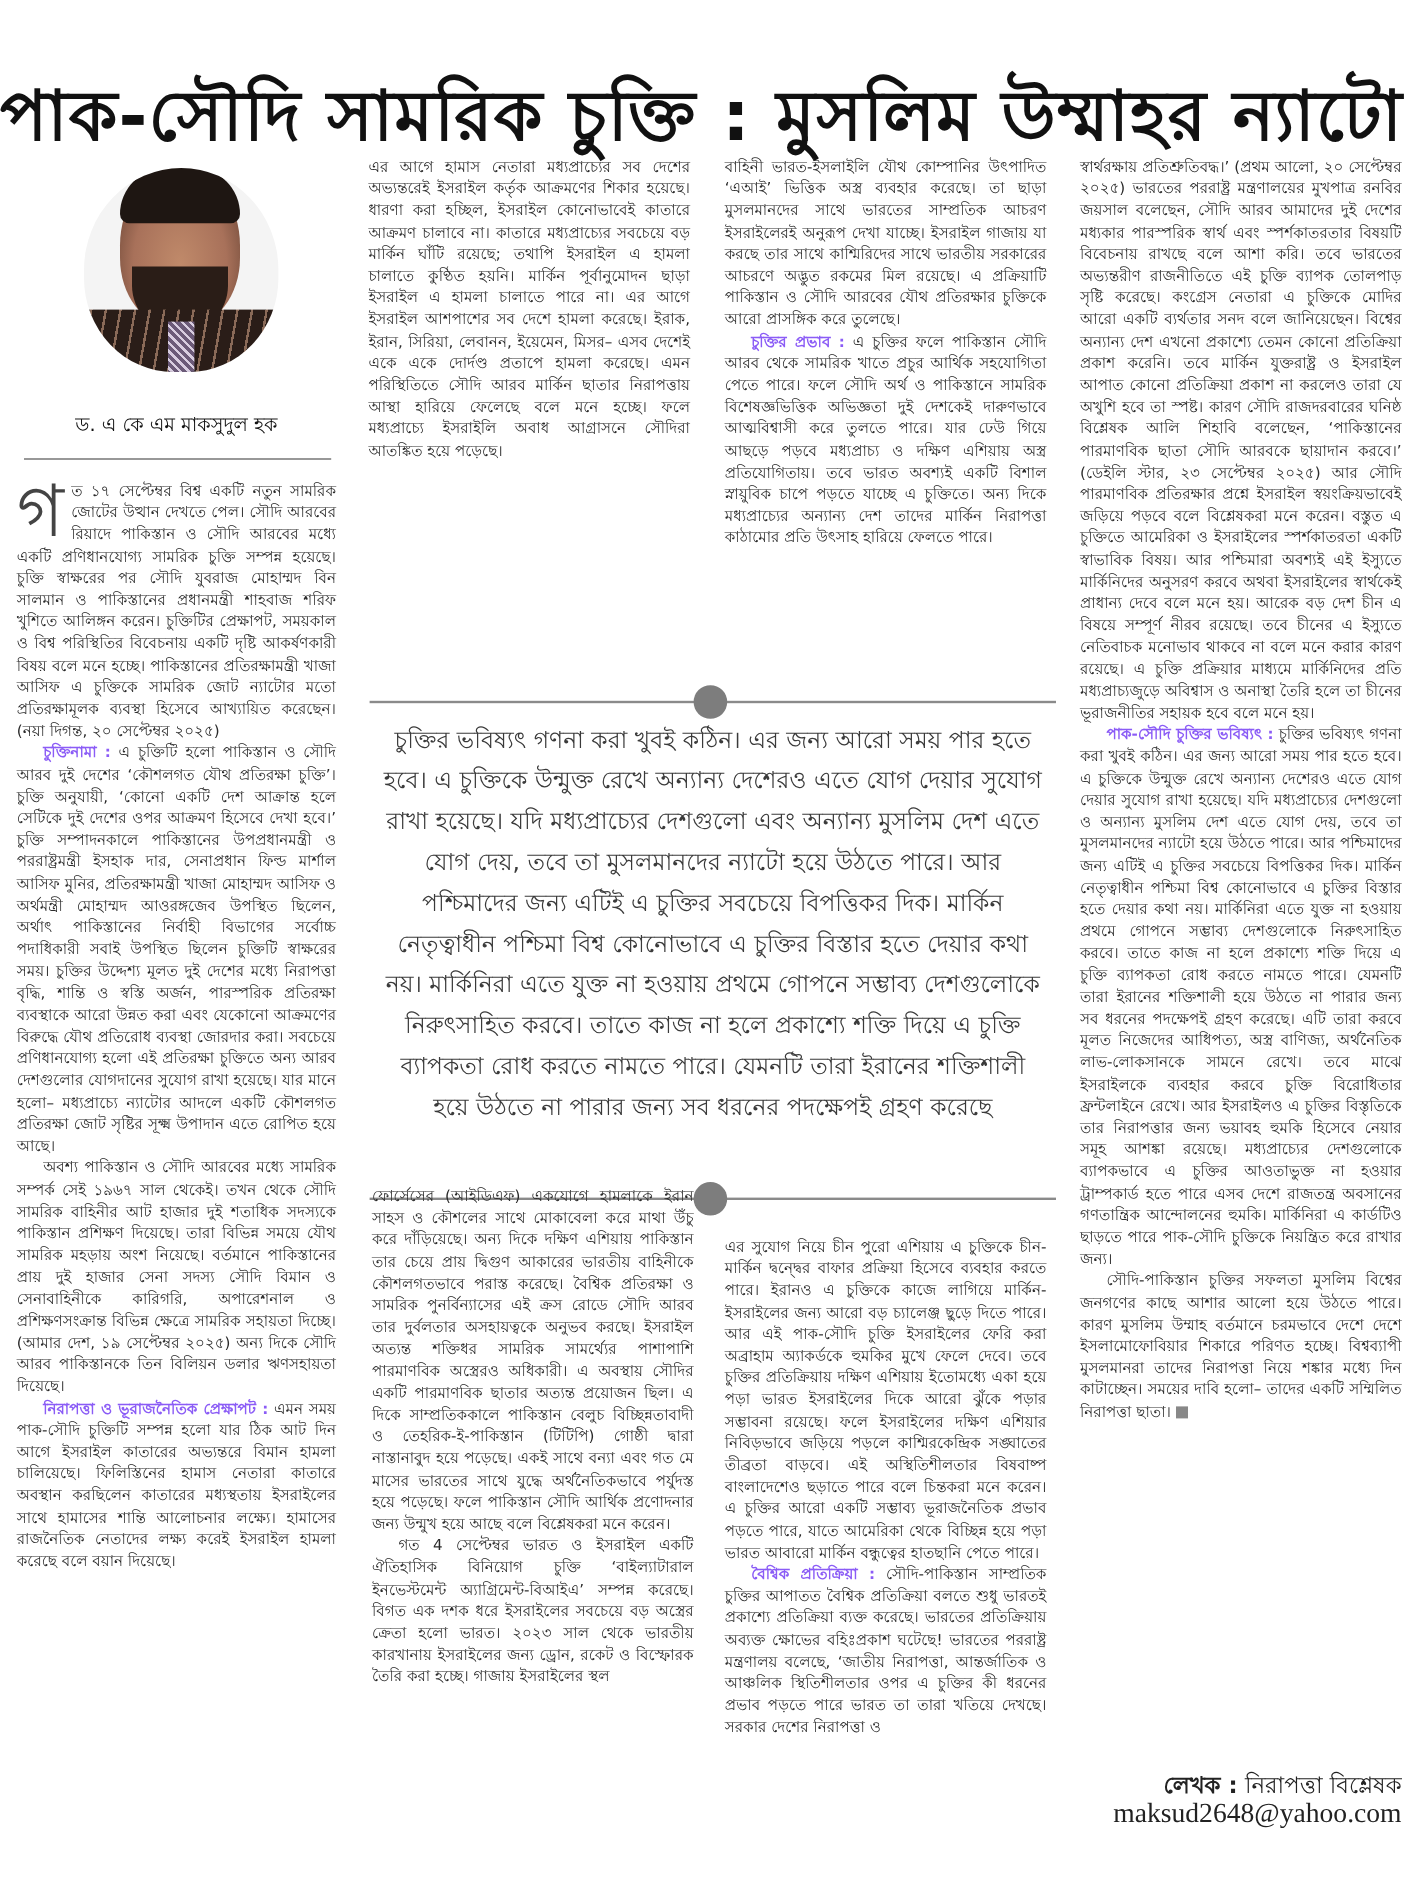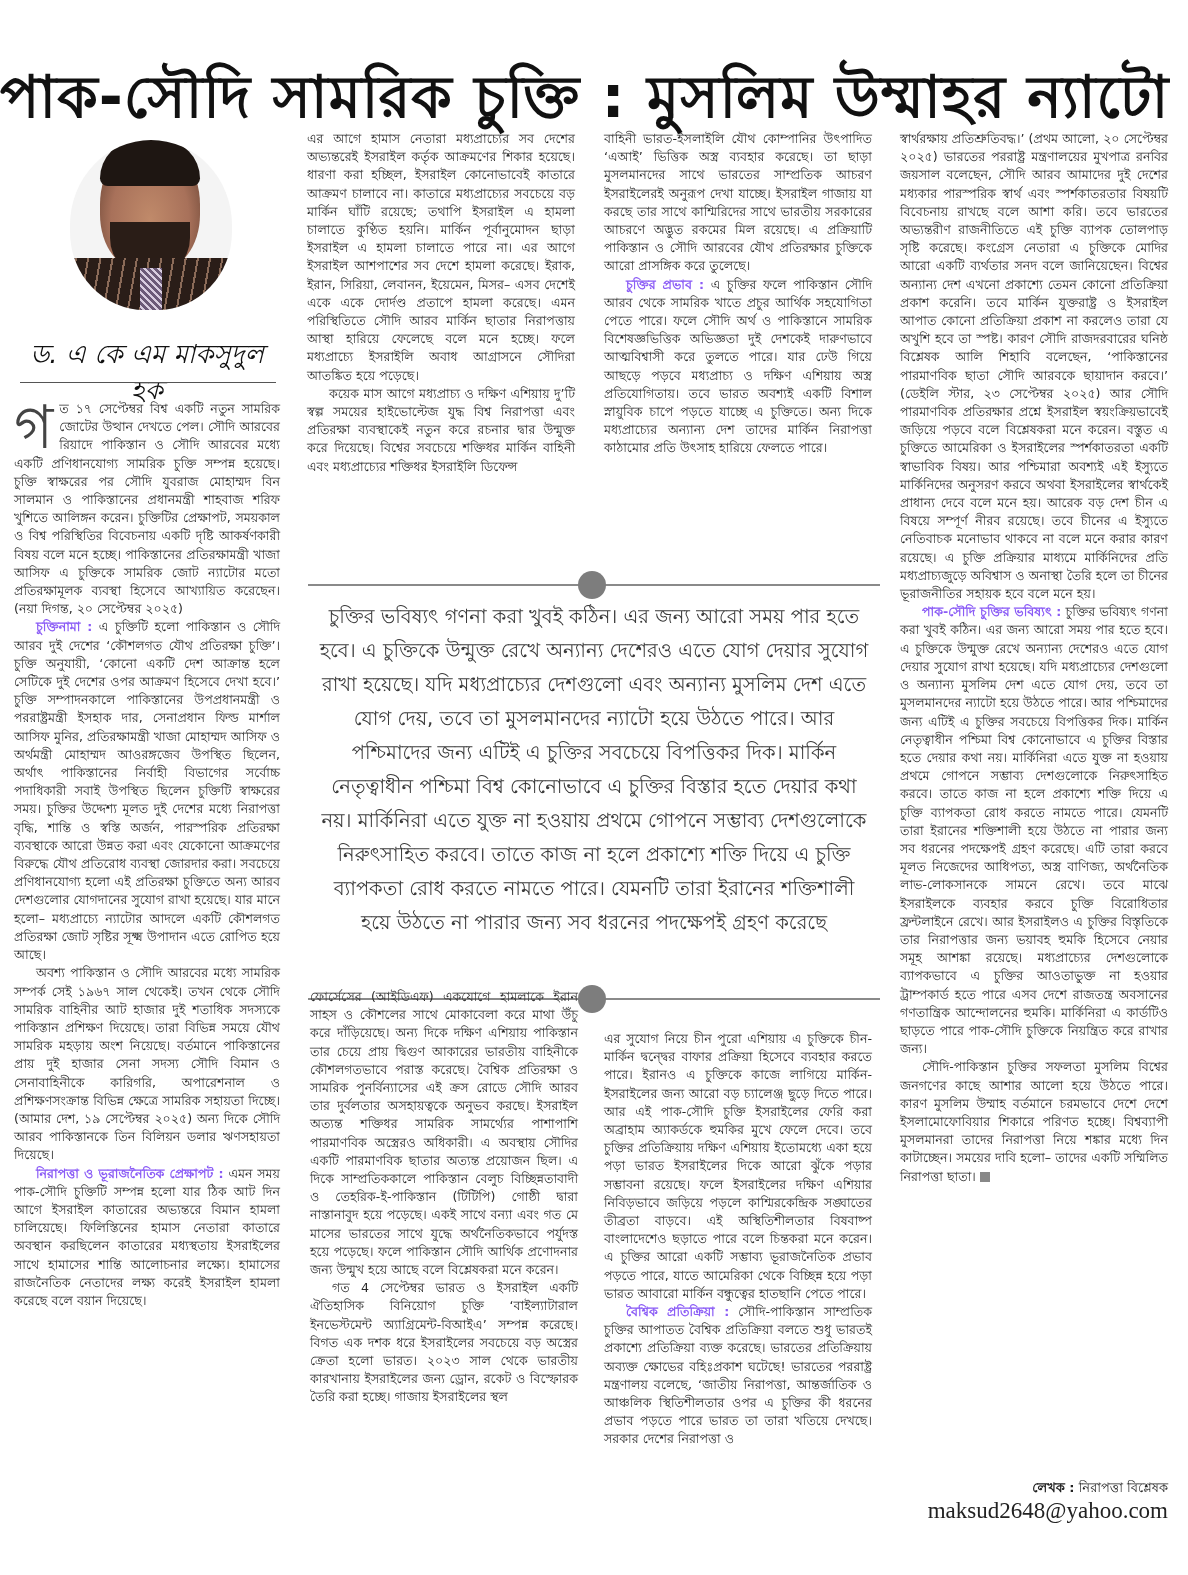--- a/index.html
+++ b/index.html
@@ -15,27 +15,27 @@
   .c4{left:900px;top:130px;width:268px;}
   .c2b{left:310px;top:988px;width:268px;}
   .c3b{left:604px;top:1030px;width:268px;}
   .c1 .dropcap{float:left;font-size:60px;line-height:50px;margin:2px 6px 0 0;color:#444;font-family:"DejaVu Serif",serif;}
   .photo{position:absolute;left:70px;top:140px;width:162px;height:170px;border-radius:50% 50% 46% 46%;overflow:hidden;background:#f4f4f4;}
   .photo .head{position:absolute;left:30px;top:2px;width:100px;height:130px;border-radius:48% 48% 44% 44%;background:radial-gradient(ellipse at 50% 60%,#c08a6a 0%,#a8715a 55%,#5a3a2c 100%);}
   .photo .hair{position:absolute;left:30px;top:0;width:100px;height:46px;border-radius:50px 50px 10px 10px;background:#1e1612;}
   .photo .beard{position:absolute;left:40px;top:82px;width:80px;height:56px;border-radius:0 0 40px 40px;background:#2a1d17;}
   .photo .shirt{position:absolute;left:0;top:118px;width:162px;height:60px;background:repeating-linear-gradient(100deg,#2a1d18 0 5px,#8a6a58 5px 7px,#2a1d18 7px 12px);}
   .photo .tie{position:absolute;left:70px;top:128px;width:22px;height:44px;background:repeating-linear-gradient(45deg,#6b5a78 0 3px,#d8cde0 3px 5px);}
-  .byline{position:absolute;left:14px;top:336px;width:266px;text-align:center;font-size:26px;line-height:36px;color:#111;font-style:italic;}
+  .byline{position:absolute;left:14px;top:336px;width:266px;text-align:center;font-size:16px;line-height:36px;color:#111;}
   .byline-rule{position:absolute;left:20px;top:382px;width:256px;height:1px;background:#555;}
   .divider{position:absolute;left:308px;width:572px;height:2px;background:#8a8a8a;}
   .dot{position:absolute;left:578px;width:28px;height:28px;border-radius:50%;background:#7d7d7d;}
   .pull{position:absolute;left:316px;top:600px;width:556px;text-align:center;font-size:19.5px;line-height:34px;color:#3a3a3a;}
   .endmark{display:inline-block;width:10px;height:10px;background:#888;vertical-align:middle;}
-  .author-note{position:absolute;left:900px;top:1478px;width:268px;text-align:right;font-size:13px;line-height:20px;color:#222;}
+  .author-note{position:absolute;left:900px;top:1478px;width:268px;text-align:right;font-size:19px;line-height:20px;color:#222;}
   .email{position:absolute;left:900px;top:1500px;width:268px;text-align:right;font-family:"Liberation Serif",serif;font-size:23px;line-height:22px;color:#222;}
 </style>
 </head>
 <body>
 
 <h1 class="headline">পাক-সৌদি সামরিক চুক্তি : মুসলিম উম্মাহর ন্যাটো !</h1>
 
 <div class="photo">
   <div class="head"></div>
   <div class="hair"></div>
@@ -48,21 +48,20 @@
 
 <div class="col c1">
   <p class="noindent"><span class="dropcap">গ</span><span>ত ১৭ সেপ্টেম্বর বিশ্ব একটি নতুন সামরিক জোটের উত্থান দেখতে পেল। সৌদি আরবের রিয়াদে পাকিস্তান ও সৌদি আরবের মধ্যে একটি প্রণিধানযোগ্য সামরিক চুক্তি সম্পন্ন হয়েছে। চুক্তি স্বাক্ষরের পর সৌদি যুবরাজ মোহাম্মদ বিন সালমান ও পাকিস্তানের প্রধানমন্ত্রী শাহবাজ শরিফ খুশিতে আলিঙ্গন করেন। চুক্তিটির প্রেক্ষাপট, সময়কাল ও বিশ্ব পরিস্থিতির বিবেচনায় একটি দৃষ্টি আকর্ষণকারী বিষয় বলে মনে হচ্ছে। পাকিস্তানের প্রতিরক্ষামন্ত্রী খাজা আসিফ এ চুক্তিকে সামরিক জোট ন্যাটোর মতো প্রতিরক্ষামূলক ব্যবস্থা হিসেবে আখ্যায়িত করেছেন। (নয়া দিগন্ত, ২০ সেপ্টেম্বর ২০২৫)</span></p>
   <p><b>চুক্তিনামা :</b><span> এ চুক্তিটি হলো পাকিস্তান ও সৌদি আরব দুই দেশের ‘কৌশলগত যৌথ প্রতিরক্ষা চুক্তি’। চুক্তি অনুযায়ী, ‘কোনো একটি দেশ আক্রান্ত হলে সেটিকে দুই দেশের ওপর আক্রমণ হিসেবে দেখা হবে।’ চুক্তি সম্পাদনকালে পাকিস্তানের উপপ্রধানমন্ত্রী ও পররাষ্ট্রমন্ত্রী ইসহাক দার, সেনাপ্রধান ফিল্ড মার্শাল আসিফ মুনির, প্রতিরক্ষামন্ত্রী খাজা মোহাম্মদ আসিফ ও অর্থমন্ত্রী মোহাম্মদ আওরঙ্গজেব উপস্থিত ছিলেন, অর্থাৎ পাকিস্তানের নির্বাহী বিভাগের সর্বোচ্চ পদাধিকারী সবাই উপস্থিত ছিলেন চুক্তিটি স্বাক্ষরের সময়। চুক্তির উদ্দেশ্য মূলত দুই দেশের মধ্যে নিরাপত্তা বৃদ্ধি, শান্তি ও স্বস্তি অর্জন, পারস্পরিক প্রতিরক্ষা ব্যবস্থাকে আরো উন্নত করা এবং যেকোনো আক্রমণের বিরুদ্ধে যৌথ প্রতিরোধ ব্যবস্থা জোরদার করা। সবচেয়ে প্রণিধানযোগ্য হলো এই প্রতিরক্ষা চুক্তিতে অন্য আরব দেশগুলোর যোগদানের সুযোগ রাখা হয়েছে। যার মানে হলো– মধ্যপ্রাচ্যে ন্যাটোর আদলে একটি কৌশলগত প্রতিরক্ষা জোট সৃষ্টির সূক্ষ্ম উপাদান এতে রোপিত হয়ে আছে।</span></p>
   <p>অবশ্য পাকিস্তান ও সৌদি আরবের মধ্যে সামরিক সম্পর্ক সেই ১৯৬৭ সাল থেকেই। তখন থেকে সৌদি সামরিক বাহিনীর আট হাজার দুই শতাধিক সদস্যকে পাকিস্তান প্রশিক্ষণ দিয়েছে। তারা বিভিন্ন সময়ে যৌথ সামরিক মহড়ায় অংশ নিয়েছে। বর্তমানে পাকিস্তানের প্রায় দুই হাজার সেনা সদস্য সৌদি বিমান ও সেনাবাহিনীকে কারিগরি, অপারেশনাল ও প্রশিক্ষণসংক্রান্ত বিভিন্ন ক্ষেত্রে সামরিক সহায়তা দিচ্ছে। (আমার দেশ, ১৯ সেপ্টেম্বর ২০২৫) অন্য দিকে সৌদি আরব পাকিস্তানকে তিন বিলিয়ন ডলার ঋণসহায়তা দিয়েছে।</p>
   <p><b>নিরাপত্তা ও ভূরাজনৈতিক প্রেক্ষাপট :</b><span> এমন সময় পাক-সৌদি চুক্তিটি সম্পন্ন হলো যার ঠিক আট দিন আগে ইসরাইল কাতারের অভ্যন্তরে বিমান হামলা চালিয়েছে। ফিলিস্তিনের হামাস নেতারা কাতারে অবস্থান করছিলেন কাতারের মধ্যস্থতায় ইসরাইলের সাথে হামাসের শান্তি আলোচনার লক্ষ্যে। হামাসের রাজনৈতিক নেতাদের লক্ষ্য করেই ইসরাইল হামলা করেছে বলে বয়ান দিয়েছে।</span></p>
 </div>
 
 <div class="col c2">
   <p class="noindent">এর আগে হামাস নেতারা মধ্যপ্রাচ্যের সব দেশের অভ্যন্তরেই ইসরাইল কর্তৃক আক্রমণের শিকার হয়েছে। ধারণা করা হচ্ছিল, ইসরাইল কোনোভাবেই কাতারে আক্রমণ চালাবে না। কাতারে মধ্যপ্রাচ্যের সবচেয়ে বড় মার্কিন ঘাঁটি রয়েছে; তথাপি ইসরাইল এ হামলা চালাতে কুণ্ঠিত হয়নি। মার্কিন পূর্বানুমোদন ছাড়া ইসরাইল এ হামলা চালাতে পারে না। এর আগে ইসরাইল আশপাশের সব দেশে হামলা করেছে। ইরাক, ইরান, সিরিয়া, লেবানন, ইয়েমেন, মিসর– এসব দেশেই একে একে দোর্দণ্ড প্রতাপে হামলা করেছে। এমন পরিস্থিতিতে সৌদি আরব মার্কিন ছাতার নিরাপত্তায় আস্থা হারিয়ে ফেলেছে বলে মনে হচ্ছে। ফলে মধ্যপ্রাচ্যে ইসরাইলি অবাধ আগ্রাসনে সৌদিরা আতঙ্কিত হয়ে পড়েছে।</p>
-  <p>কয়েক মাস আগে মধ্যপ্রাচ্য ও দক্ষিণ এশিয়ায় দু’টি স্বল্প সময়ের হাইভোল্টেজ যুদ্ধ বিশ্ব নিরাপত্তা এবং প্রতিরক্ষা ব্যবস্থাকেই নতুন করে রচনার দ্বার উন্মুক্ত করে দিয়েছে। বিশ্বের সবচেয়ে শক্তিধর মার্কিন বাহিনী এবং মধ্যপ্রাচ্যের শক্তিধর ইসরাইলি ডিফেন্স</p>
 </div>
 
 <div class="col c3">
   <p class="noindent">বাহিনী ভারত-ইসলাইলি যৌথ কোম্পানির উৎপাদিত ‘এআই’ ভিত্তিক অস্ত্র ব্যবহার করেছে। তা ছাড়া মুসলমানদের সাথে ভারতের সাম্প্রতিক আচরণ ইসরাইলেরই অনুরূপ দেখা যাচ্ছে। ইসরাইল গাজায় যা করছে তার সাথে কাশ্মিরিদের সাথে ভারতীয় সরকারের আচরণে অদ্ভুত রকমের মিল রয়েছে। এ প্রক্রিয়াটি পাকিস্তান ও সৌদি আরবের যৌথ প্রতিরক্ষার চুক্তিকে আরো প্রাসঙ্গিক করে তুলেছে।</p>
   <p><b>চুক্তির প্রভাব :</b><span> এ চুক্তির ফলে পাকিস্তান সৌদি আরব থেকে সামরিক খাতে প্রচুর আর্থিক সহযোগিতা পেতে পারে। ফলে সৌদি অর্থ ও পাকিস্তানে সামরিক বিশেষজ্ঞভিত্তিক অভিজ্ঞতা দুই দেশকেই দারুণভাবে আত্মবিশ্বাসী করে তুলতে পারে। যার ঢেউ গিয়ে আছড়ে পড়বে মধ্যপ্রাচ্য ও দক্ষিণ এশিয়ায় অস্ত্র প্রতিযোগিতায়। তবে ভারত অবশ্যই একটি বিশাল স্নায়ুবিক চাপে পড়তে যাচ্ছে এ চুক্তিতে। অন্য দিকে মধ্যপ্রাচ্যের অন্যান্য দেশ তাদের মার্কিন নিরাপত্তা কাঠামোর প্রতি উৎসাহ হারিয়ে ফেলতে পারে।</span></p>
 </div>
 
 <div class="divider" style="top:584px;"></div>
 <div class="dot" style="top:571px;"></div>
 <div class="pull">চুক্তির ভবিষ্যৎ গণনা করা খুবই কঠিন। এর জন্য আরো সময় পার হতে হবে। এ চুক্তিকে উন্মুক্ত রেখে অন্যান্য দেশেরও এতে যোগ দেয়ার সুযোগ রাখা হয়েছে। যদি মধ্যপ্রাচ্যের দেশগুলো এবং অন্যান্য মুসলিম দেশ এতে যোগ দেয়, তবে তা মুসলমানদের ন্যাটো হয়ে উঠতে পারে। আর পশ্চিমাদের জন্য এটিই এ চুক্তির সবচেয়ে বিপত্তিকর দিক। মার্কিন নেতৃত্বাধীন পশ্চিমা বিশ্ব কোনোভাবে এ চুক্তির বিস্তার হতে দেয়ার কথা নয়। মার্কিনিরা এতে যুক্ত না হওয়ায় প্রথমে গোপনে সম্ভাব্য দেশগুলোকে নিরুৎসাহিত করবে। তাতে কাজ না হলে প্রকাশ্যে শক্তি দিয়ে এ চুক্তি ব্যাপকতা রোধ করতে নামতে পারে। যেমনটি তারা ইরানের শক্তিশালী হয়ে উঠতে না পারার জন্য সব ধরনের পদক্ষেপই গ্রহণ করেছে</div>

